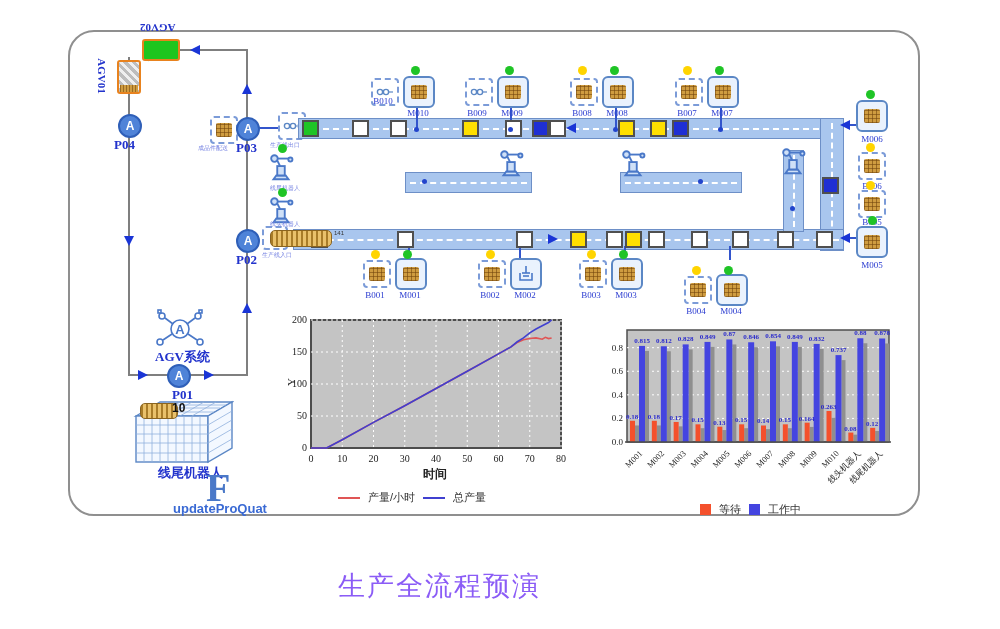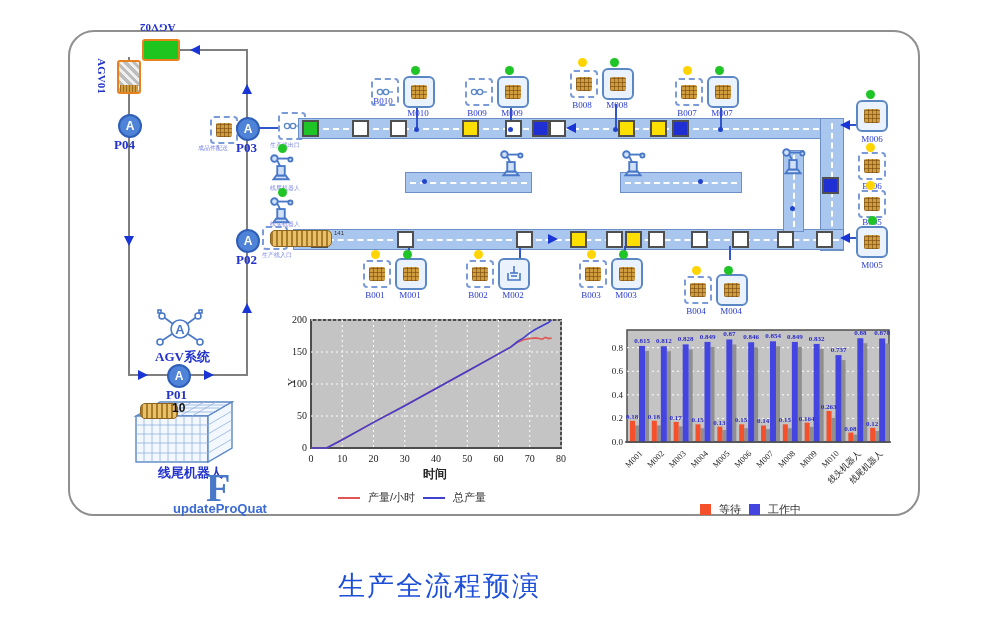--- a/index.html
+++ b/index.html
@@ -54,21 +54,21 @@
   .axis-label{position:absolute;color:#222;font-family:"Liberation Serif",serif;font-size:12px;z-index:5;}
   .legend{position:absolute;display:flex;align-items:center;gap:8px;z-index:5;font-size:11px;color:#333;}
   .lsw{display:inline-block;width:22px;height:0;border-top:2px solid #e05555;}
   .lsw.blue{border-color:#4040d0;}
   .bsw{display:inline-block;width:11px;height:11px;background:#f4502c;}
   .bsw.blue{background:#4444e0;}
   svg text.t10{font-family:"Liberation Serif",serif;font-size:10px;fill:#222;}
   svg text.t9{font-family:"Liberation Serif",serif;font-size:9px;fill:#222;}
   svg text.t8{font-family:"Liberation Serif",serif;font-size:8.5px;fill:#222;}
   svg text.v7{font-family:"Liberation Serif",serif;font-size:7px;font-weight:bold;fill:#2a2acc;}
-  .main-title{position:absolute;left:338px;top:568px;font-size:27px;color:#1d4ed8;letter-spacing:2px;z-index:5;}
+  .main-title{position:absolute;left:338px;top:568px;font-size:27px;color:#8b5cf6;letter-spacing:2px;z-index:5;}
   .bigF{position:absolute;left:206px;top:464px;font-family:"Liberation Serif",serif;font-weight:bold;
         font-size:40px;color:#4a78c8;z-index:5;}
   .fn{position:absolute;left:160px;top:501px;font-size:13px;font-weight:bold;color:#3a6ad4;z-index:5;width:120px;text-align:center;}
   .rot180{transform:rotate(180deg);}
   .rot90{transform:rotate(90deg);}
 </style>
 </head>
 <body>
 
 <div class="stage">
@@ -93,21 +93,21 @@
   <div class="plabel rot90" style="left:84px;top:70px;font-size:11px">AGV01</div>
   <div class="plabel rot90" style="left:146px;top:54px;font-size:7px;color:#1fa426">01</div>
 
   <div class="node" style="left:118px;top:114px">A</div>
   <div class="plabel" style="left:114px;top:137px">P04</div>
   <div class="node" style="left:236px;top:117px">A</div>
   <div class="plabel" style="left:236px;top:140px">P03</div>
   <div class="node" style="left:236px;top:229px">A</div>
   <div class="plabel" style="left:236px;top:252px">P02</div>
   <div class="node" style="left:167px;top:364px">A</div>
-  <div class="plabel" style="left:166px;top:387px">P01</div>
+  <div class="plabel" style="left:172px;top:387px">P01</div>
   <div class="blk" style="left:172px;top:401px;font-size:12px">10</div>
 
   <div class="bracket" style="left:210px;top:116px">
       <span class="goldblk"></span>
     </div>
   <div class="tlabel" style="left:198px;top:144px">成品件配送</div>
   <div class="bl" style="left:258px;top:127px;width:20px;height:2px"></div>
 
   <div class="bracket" style="left:278px;top:112px">
     <svg width="18" height="10" viewBox="0 0 18 10">
@@ -271,21 +271,21 @@
           <circle cx="10" cy="5" r="2.6" fill="none" stroke="#5b87c5" stroke-width="1.4"></circle>
           <path d="M13 5 H17" stroke="#5b87c5" stroke-width="1.2"></path>
         </svg>
     </div>
     <div class="mach" style="left:32px;top:10px">
         <span class="goldblk"></span>
       </div>
     <div class="mlabel" style="left:-3px;top:42px;width:30px">B009</div>
     <div class="mlabel" style="left:30px;top:42px;width:34px">M009</div>
   </div>
-  <div class="pair" style="left:570px;top:58px">
+  <div class="pair" style="left:570px;top:66px">
     <span class="dot" style="left: 40px; top: 0px; background: rgb(31, 196, 38);"></span>
     <span class="dot" style="left: 8px; top: 0px; background: rgb(255, 212, 0);"></span>
     <div class="bracket" style="left:0;top:12px">
         <span class="goldblk"></span>
       </div>
     <div class="mach" style="left:32px;top:10px">
         <span class="goldblk"></span>
       </div>
     <div class="mlabel" style="left:-3px;top:42px;width:30px">B008</div>
     <div class="mlabel" style="left:30px;top:42px;width:34px">M008</div>
@@ -308,21 +308,21 @@
     <span class="dot" style="left: 8px; top: 0px; background: rgb(255, 212, 0);"></span>
     <div class="bracket" style="left:0;top:10px">
         <span class="goldblk"></span>
       </div>
     <div class="mach" style="left:32px;top:8px">
         <span class="goldblk"></span>
       </div>
     <div class="mlabel" style="left:-3px;top:40px;width:30px">B001</div>
     <div class="mlabel" style="left:30px;top:40px;width:34px">M001</div>
   </div>
-  <div class="pair" style="left:466px;top:250px">
+  <div class="pair" style="left:478px;top:250px">
 
     <span class="dot" style="left: 8px; top: 0px; background: rgb(255, 212, 0);"></span>
     <div class="bracket" style="left:0;top:10px">
         <span class="goldblk"></span>
       </div>
     <div class="mach" style="left:32px;top:8px">
       <svg width="16" height="18" viewBox="0 0 16 18">
           <g stroke="#4a78c8" stroke-width="1.6" fill="none">
             <path d="M8 1 V8"></path>
             <path d="M4 8 h8"></path>

